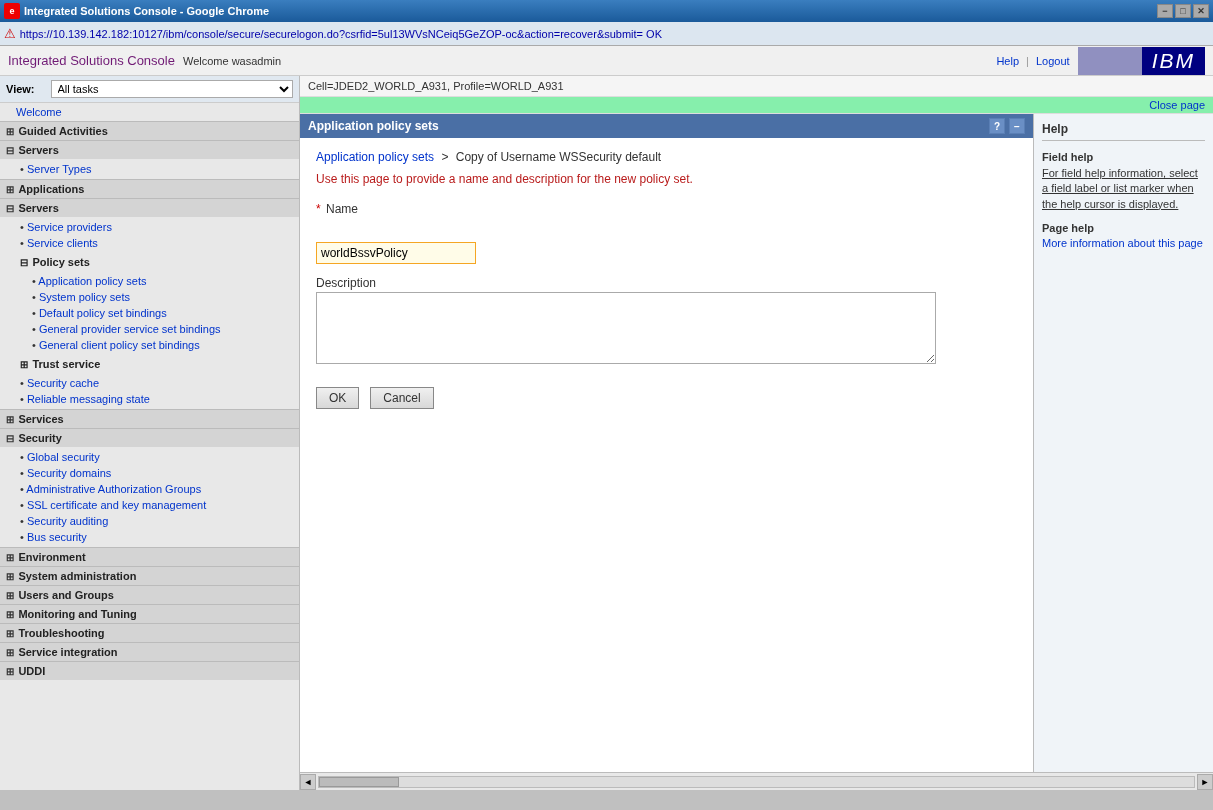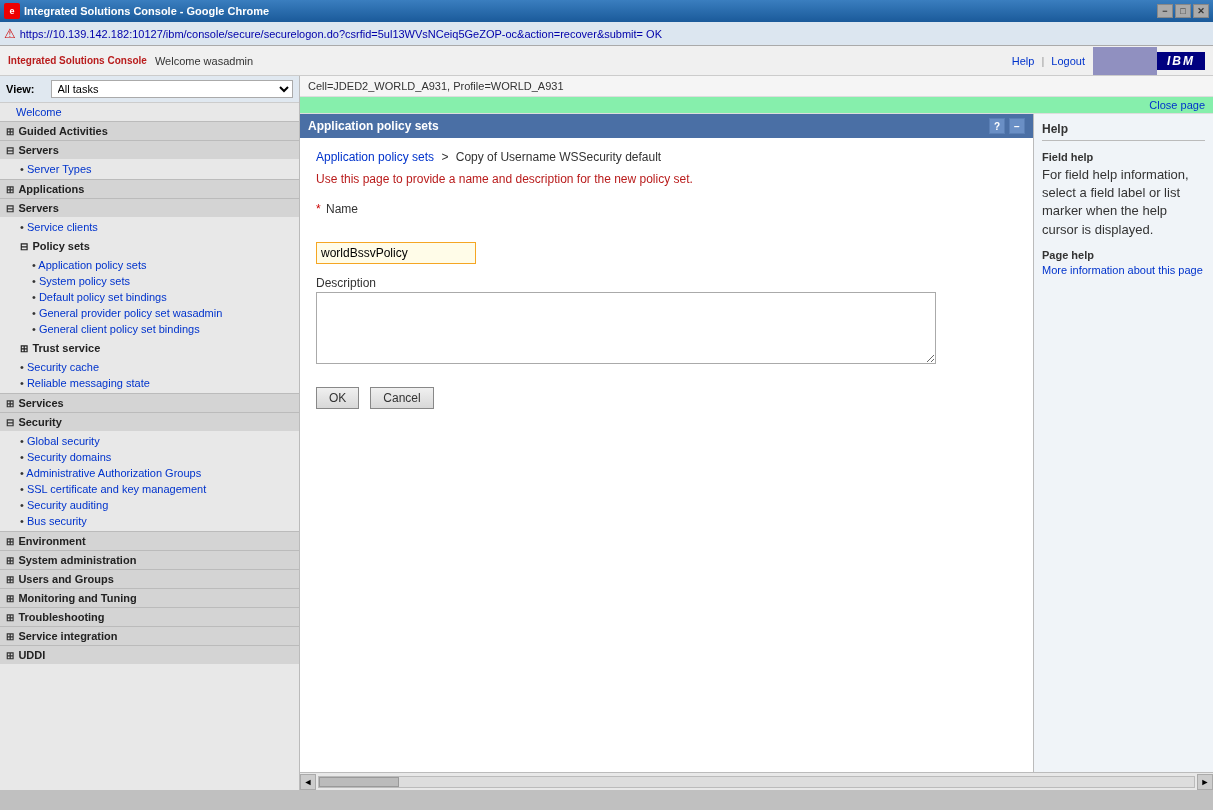--- a/index.html
+++ b/index.html
@@ -38,21 +38,21 @@
     
     #appheader {
       background: #f0f0f0;
       border-bottom: 1px solid #ccc;
       height: 30px;
       display: flex;
       align-items: center;
       padding: 0 8px;
       justify-content: space-between;
     }
-    #appheader .brand { font-size: 10px; font-weight: bold; color: #b91c1c; }
+    #appheader .brand { font-size: 13px; font-weight: normal; color: #701a75; }
     #appheader .welcome { font-size: 11px; color: #333; margin-left: 8px; }
     #appheader .header-right { display: flex; align-items: center; gap: 8px; }
     #appheader .header-links { font-size: 11px; color: #00a; }
     #appheader .header-links span { margin: 0 4px; color: #999; }
 
     
     #main { display: flex; height: calc(810px - 22px - 24px - 30px - 20px); }
 
     
     #sidebar {
@@ -194,21 +194,21 @@
     #helppanel {
       width: 180px;
       min-width: 180px;
       background: #f0f4f8;
       border-left: 1px solid #bbb;
       padding: 8px;
       font-size: 11px;
     }
     #helppanel .help-title { font-size: 12px; font-weight: bold; color: #333; margin-bottom: 6px; border-bottom: 1px solid #bbb; padding-bottom: 4px; }
     #helppanel .help-section-title { font-size: 11px; font-weight: bold; color: #333; margin-bottom: 3px; margin-top: 10px; }
-    #helppanel .help-text { font-size: 13px; color: #333; line-height: 1.4; }
+    #helppanel .help-text { font-size: 11px; color: #333; line-height: 1.4; text-decoration: underline; }
     #helppanel a { color: #0033cc; text-decoration: none; font-size: 11px; }
 
     
     #scrollbar-area {
       height: 18px;
       background: #e8e8e8;
       border-top: 1px solid #bbb;
       display: flex;
       align-items: center;
     }
@@ -250,21 +250,21 @@
     <span class="welcome">Welcome wasadmin</span>
   </div>
   <div class="header-right">
     <div class="header-links">
       <a href="#" style="color:#0033cc;text-decoration:none;font-size:11px;">Help</a>
       <span style="color:#999;margin:0 4px;">|</span>
       <a href="#" style="color:#0033cc;text-decoration:none;font-size:11px;">Logout</a>
     </div>
     <div style="display:flex;align-items:center;gap:0;">
       <div style="background:#9090c0;width:64px;height:28px;"></div>
-      <div style="background:#000080;color:white;font-size:12px;font-weight:bold;font-style:italic;padding:2px 10px;letter-spacing:2px;">IBM</div>
+      <div style="background:#000080;color:white;font-size:21px;font-weight:normal;font-style:italic;padding:2px 10px;letter-spacing:2px;">IBM</div>
     </div>
   </div>
 </div>
 
 <div id="main">
 
   <div id="sidebar">
     <div class="view-row">
       <label>View:</label>
       <select class="view-select">
@@ -290,32 +290,33 @@
     <div class="nav-section">
       <span class="plus">⊞</span>
       <span>Applications</span>
     </div>
 
     <div class="nav-section">
       <span class="plus">⊟</span>
       <span>Servers</span>
     </div>
     <div class="nav-sub">
+      <a href="#">Service providers</a>
       <a href="#">Service clients</a>
     </div>
 
     <div class="nav-sub-section" style="padding-left:20px;">
       <span class="plus">⊟</span>
       <span>Policy sets</span>
     </div>
     <div class="nav-sub" style="padding-left:32px;">
       <a href="#">Application policy sets</a>
       <a href="#">System policy sets</a>
       <a href="#">Default policy set bindings</a>
-      <a href="#">General provider policy set wasadmin</a>
+      <a href="#">General provider service set bindings</a>
       <a href="#">General client policy set bindings</a>
     </div>
 
     <div class="nav-sub-section" style="padding-left:20px;">
       <span class="plus">⊞</span>
       <span>Trust service</span>
     </div>
     <div class="nav-sub">
       <a href="#">Security cache</a>
       <a href="#">Reliable messaging state</a>

